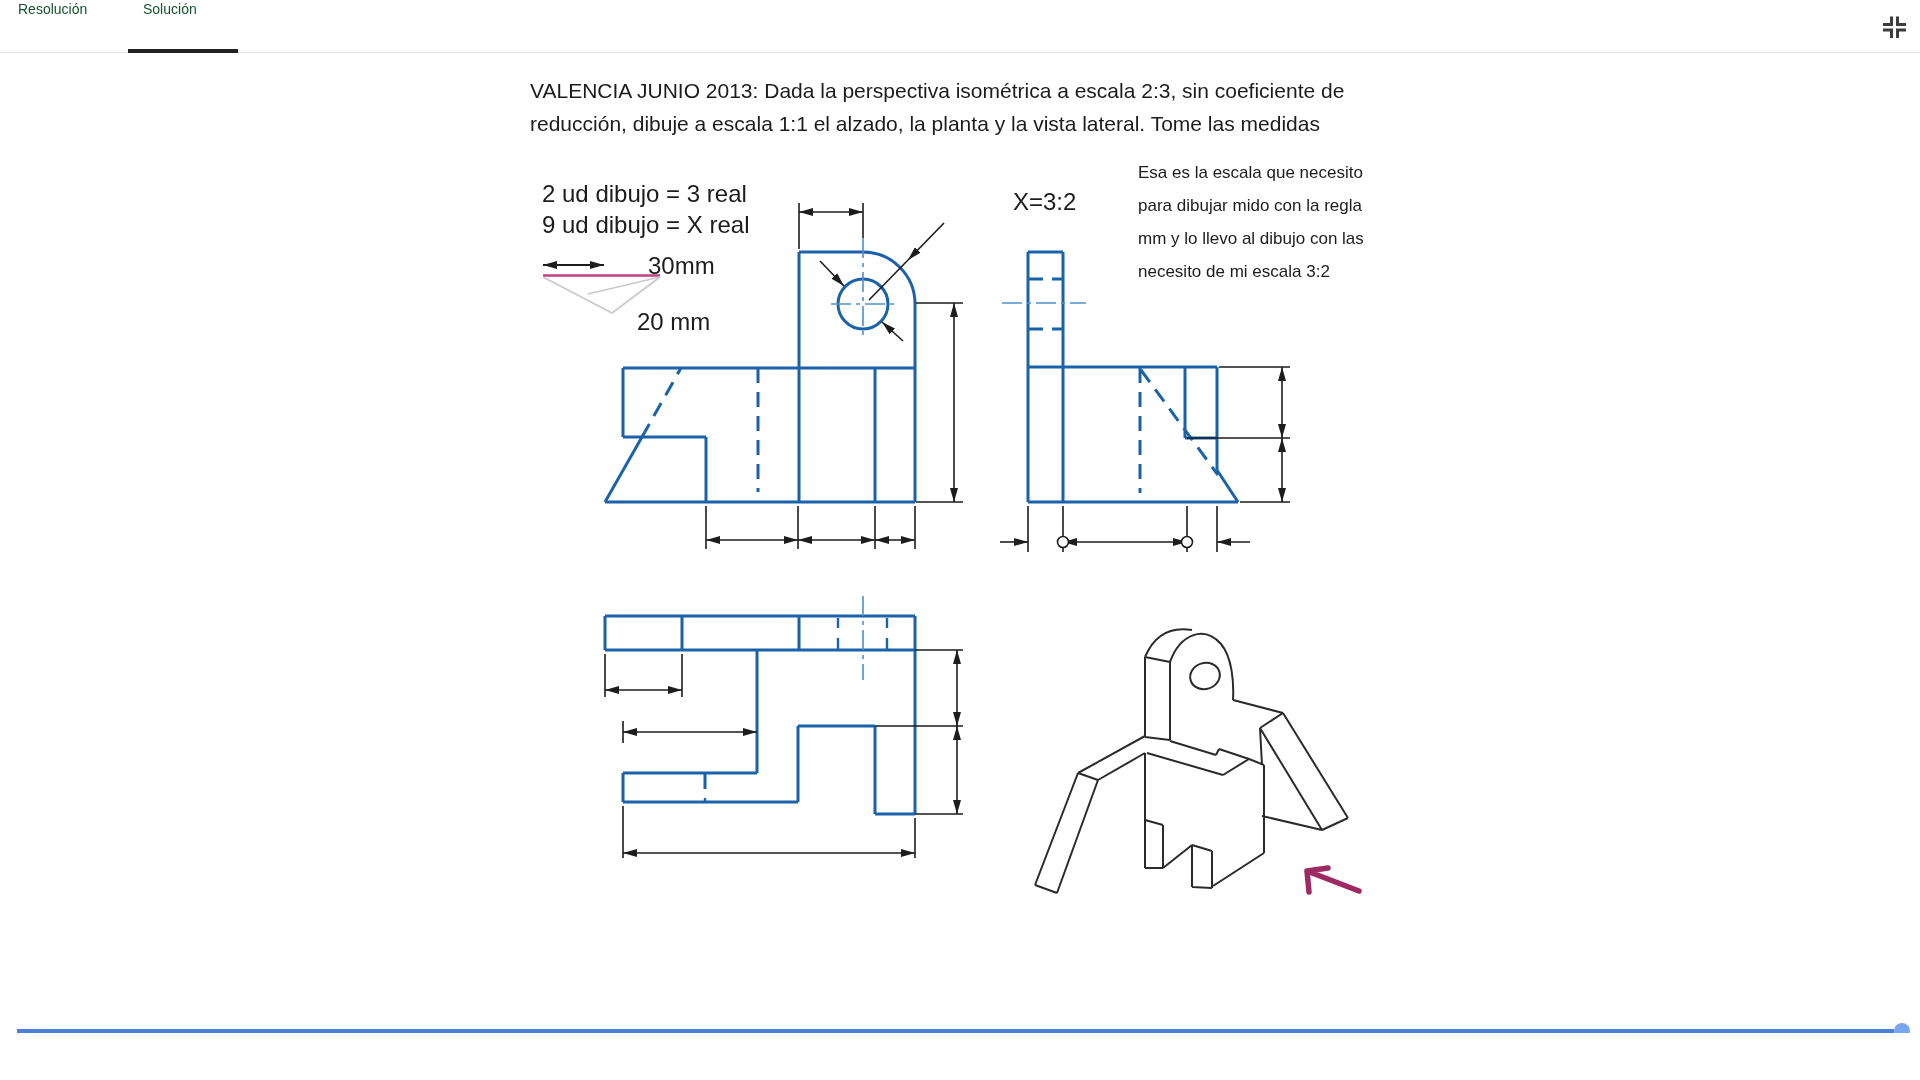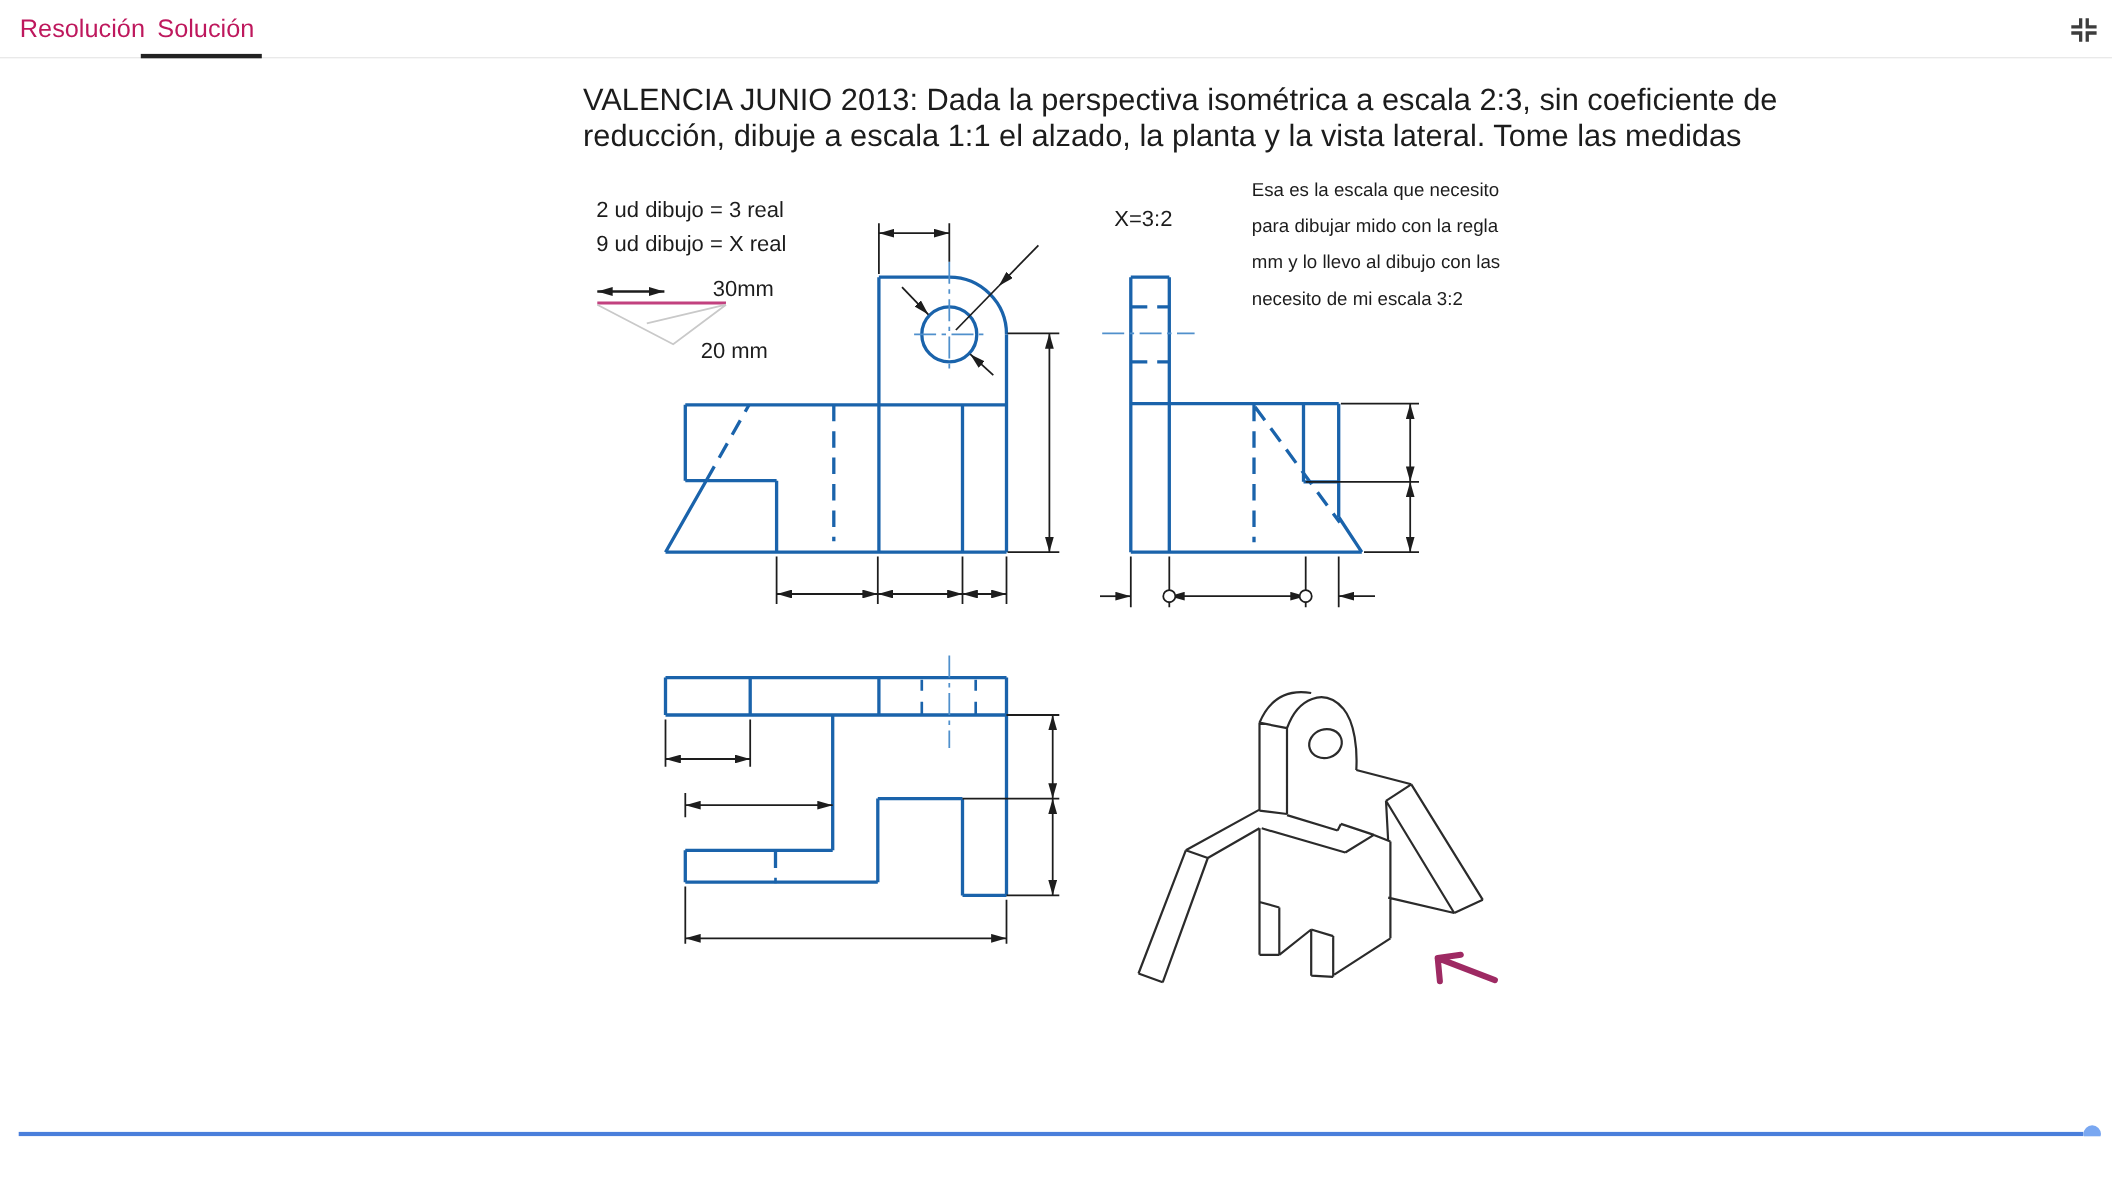--- a/index.html
+++ b/index.html
@@ -12,28 +12,28 @@
     --note-arrow-magenta:#9e2a63;
     --progress-blue:#4a7fdb;
     --progress-handle:#79a7f1;
   }
   *{box-sizing:border-box;margin:0;padding:0}
   body{font-family:"Liberation Sans",sans-serif;background:#fff;width:1920px;height:1080px;overflow:hidden}
   #screen{position:relative;width:1920px;height:1080px;background:#fff}
 
   
   .header{position:absolute;left:0;top:0;width:1920px;height:53px;background:#fff;border-bottom:1px solid #e4e4e4}
-  .tab{position:absolute;top:13px;font-size:23px;color:#be185d;cursor:pointer;white-space:nowrap}
+  .tab{position:absolute;top:1px;font-size:14px;color:#14532d;cursor:pointer;white-space:nowrap}
   .tab-underline{position:absolute;left:128px;top:49px;width:110px;height:4px;background:#222}
   .fs-icon{position:absolute;left:1876px;top:10px;width:36px;height:36px;cursor:pointer}
 
   
   .txt{position:absolute;color:#1c1c1c;white-space:nowrap}
-  .title-line{font-size:28px;line-height:33px}
-  .ann{font-size:20px}
+  .title-line{font-size:21px;line-height:33px}
+  .ann{font-size:24px}
   .note-line{font-size:17px;line-height:33px}
 
   
   #drawing{position:absolute;left:0;top:0;width:1920px;height:1080px}
   .bl{stroke:var(--drawing-blue);stroke-width:3;fill:none}
   .bl-thin{stroke:var(--drawing-blue);stroke-width:2.4;fill:none}
   .dash{stroke-dasharray:15 9}
   .cl{stroke:var(--centerline-blue);stroke-width:1.6;fill:none;stroke-dasharray:20 5 4 5}
   .dim{stroke:var(--dimension-black);stroke-width:1.6;fill:none}
   .dimb{stroke:var(--dimension-black);stroke-width:2.2;fill:none}

